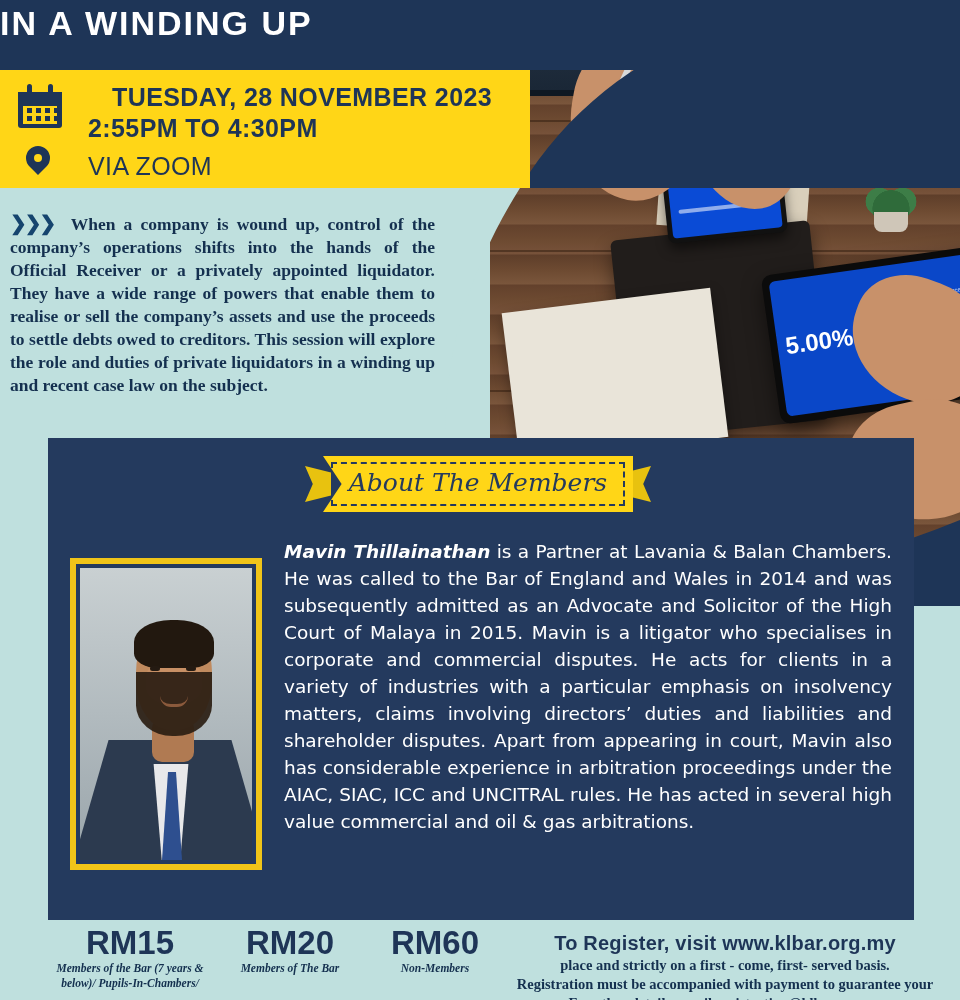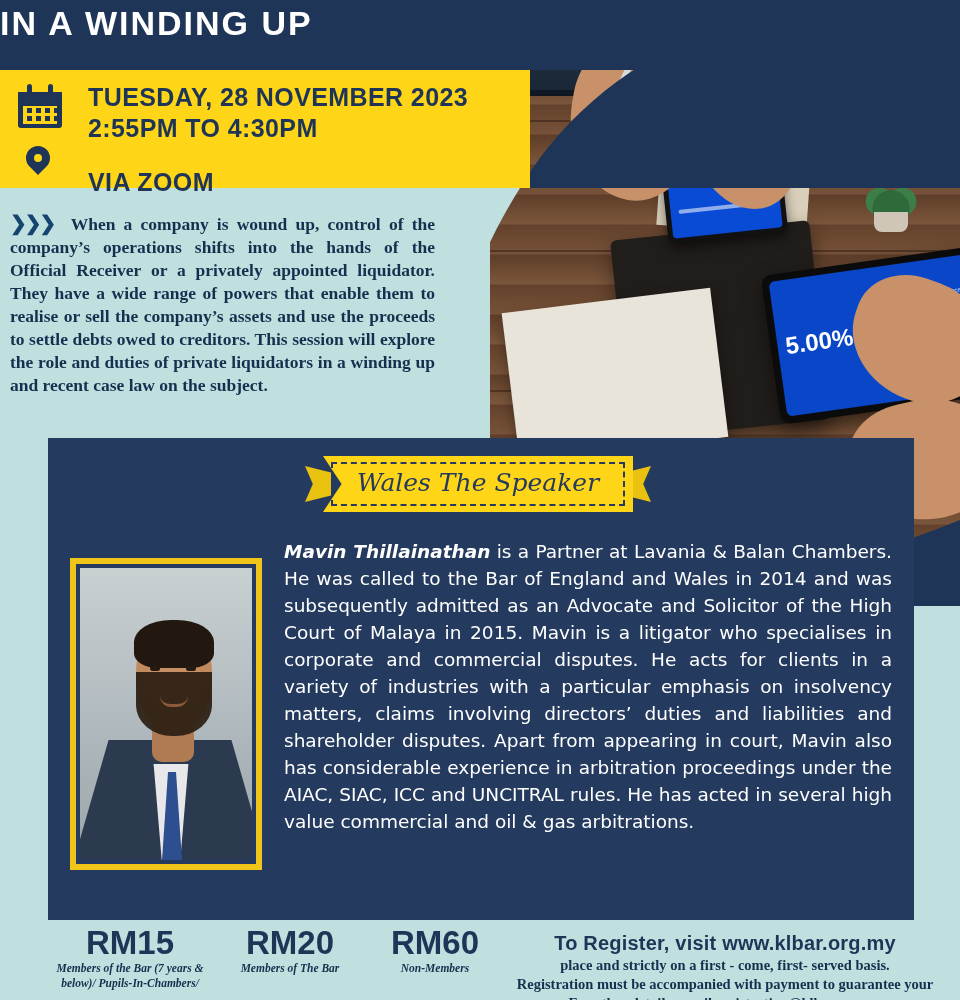--- a/index.html
+++ b/index.html
@@ -133,23 +133,23 @@
       repeating-linear-gradient(90deg,#ffd617 0 4px, transparent 4px 9px),
       repeating-linear-gradient(0deg,#ffd617 0 3px, transparent 3px 8px);
   }
   .pin-icon{position:absolute;left:8px;top:62px;width:24px;height:34px;}
   .pin-icon .p{
     position:absolute;left:0;top:0;width:24px;height:24px;background:#1e3557;border-radius:50% 50% 50% 0;
     transform:rotate(-45deg);
   }
   .pin-icon .dot{position:absolute;left:8px;top:8px;width:8px;height:8px;background:#ffd617;border-radius:50%;}
   .date-bar .lines{position:absolute;left:88px;top:12px;color:#1e3557;}
-  .date-bar .l1{font-size:25px;font-weight:bold;letter-spacing:.4px;line-height:30px;}
+  .date-bar .l1{font-size:25px;font-weight:bold;letter-spacing:.4px;line-height:30px;margin-left:24px;}
   .date-bar .l2{font-size:25px;font-weight:bold;letter-spacing:.4px;line-height:32px;}
-  .date-bar .l3{font-size:25px;font-weight:bold;letter-spacing:.4px;line-height:32px;margin-top:22px;}
+  .date-bar .l3{font-size:25px;font-weight:normal;letter-spacing:.4px;line-height:32px;margin-top:6px;}
 
   
   .synopsis{
     position:absolute;left:10px;top:200px;width:425px;z-index:5;
     color:#14304f;
     font-family:"Liberation Serif", serif;
     font-weight:bold;font-size:17.5px;line-height:23px;
     text-align:justify;
     margin-top:12px;
   }
@@ -309,21 +309,21 @@
 <div class="synopsis">
   <span class="arrows">❯❯❯</span>
   &nbsp;<span>When a company is wound up, control of the company’s operations shifts into the hands of the Official Receiver or a privately appointed liquidator. They have a wide range of powers that enable them to realise or sell the company’s assets and use the proceeds to settle debts owed to creditors. This session will explore the role and duties of private liquidators in a winding up and recent case law on the subject.</span>
 </div>
 
 <div class="speaker-panel">
   <div class="ribbon-tail-l"></div>
   <div class="ribbon-tail-r"></div>
   <div class="ribbon"></div>
   <div class="ribbon-inner"></div>
-  <div class="ribbon-text">Wales The Speaker</div>
+  <div class="ribbon-text">About The Members</div>
 
   <div class="portrait">
     <div class="inner">
       <div class="pg-bg"></div>
       <div class="pg-suit"></div>
       <div class="pg-shirt"></div>
       <div class="pg-tie"></div>
       <div class="pg-neck"></div>
       <div class="pg-head"></div>
       <div class="pg-face"></div>

